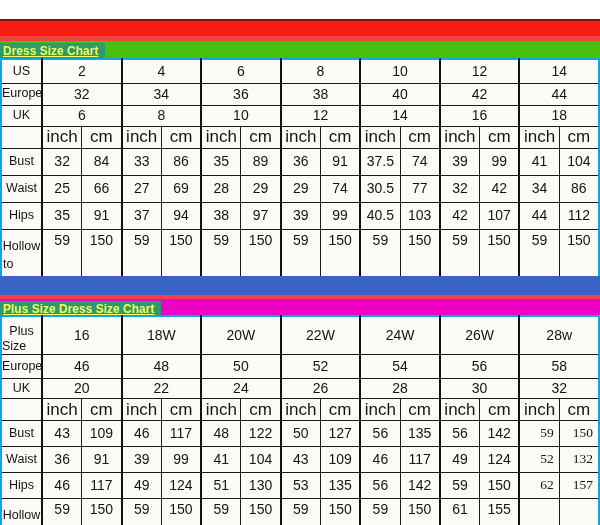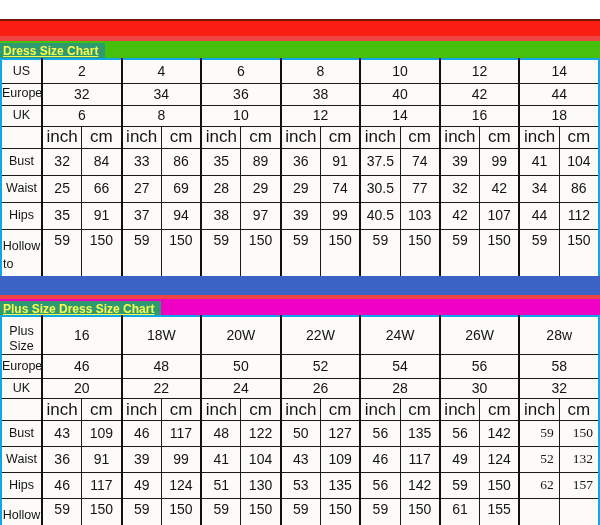--- a/index.html
+++ b/index.html
@@ -34,21 +34,21 @@
   }
   th.lbl { font-size:12.5px; border-right:2px solid #111; }
   td.gs  { border-left:2px solid #111; }
   tr.units td { font-size:17px; }
   tr.hollow td { vertical-align:top; padding-top:3px; }
   tr.hollow th.lbl { vertical-align:middle; padding-top:7px; line-height:1.5; }
   th .l { display:block; }
   th .l2 { text-align:left; padding-left:1px; }
   th.cliplbl { vertical-align:top; }
   th.cliplbl .lwrap { display:block; height:100%; overflow:hidden; padding-top:7px; line-height:15px; box-sizing:border-box; }
-  th.cliplbl .l2 { text-align:center; padding-left:0; }
+  th.cliplbl .l2 { padding-left:0; }
   
   #t2 tr.meas td:nth-last-child(-n+2) {
     font-family:"Liberation Serif", serif; text-align:right;
     padding-right:5px; font-size:13.5px;
   }
   #t2 tr.hollow td:nth-last-child(-n+2) { vertical-align:bottom; padding-bottom:3px; }
 </style>
 </head>
 <body>
 

